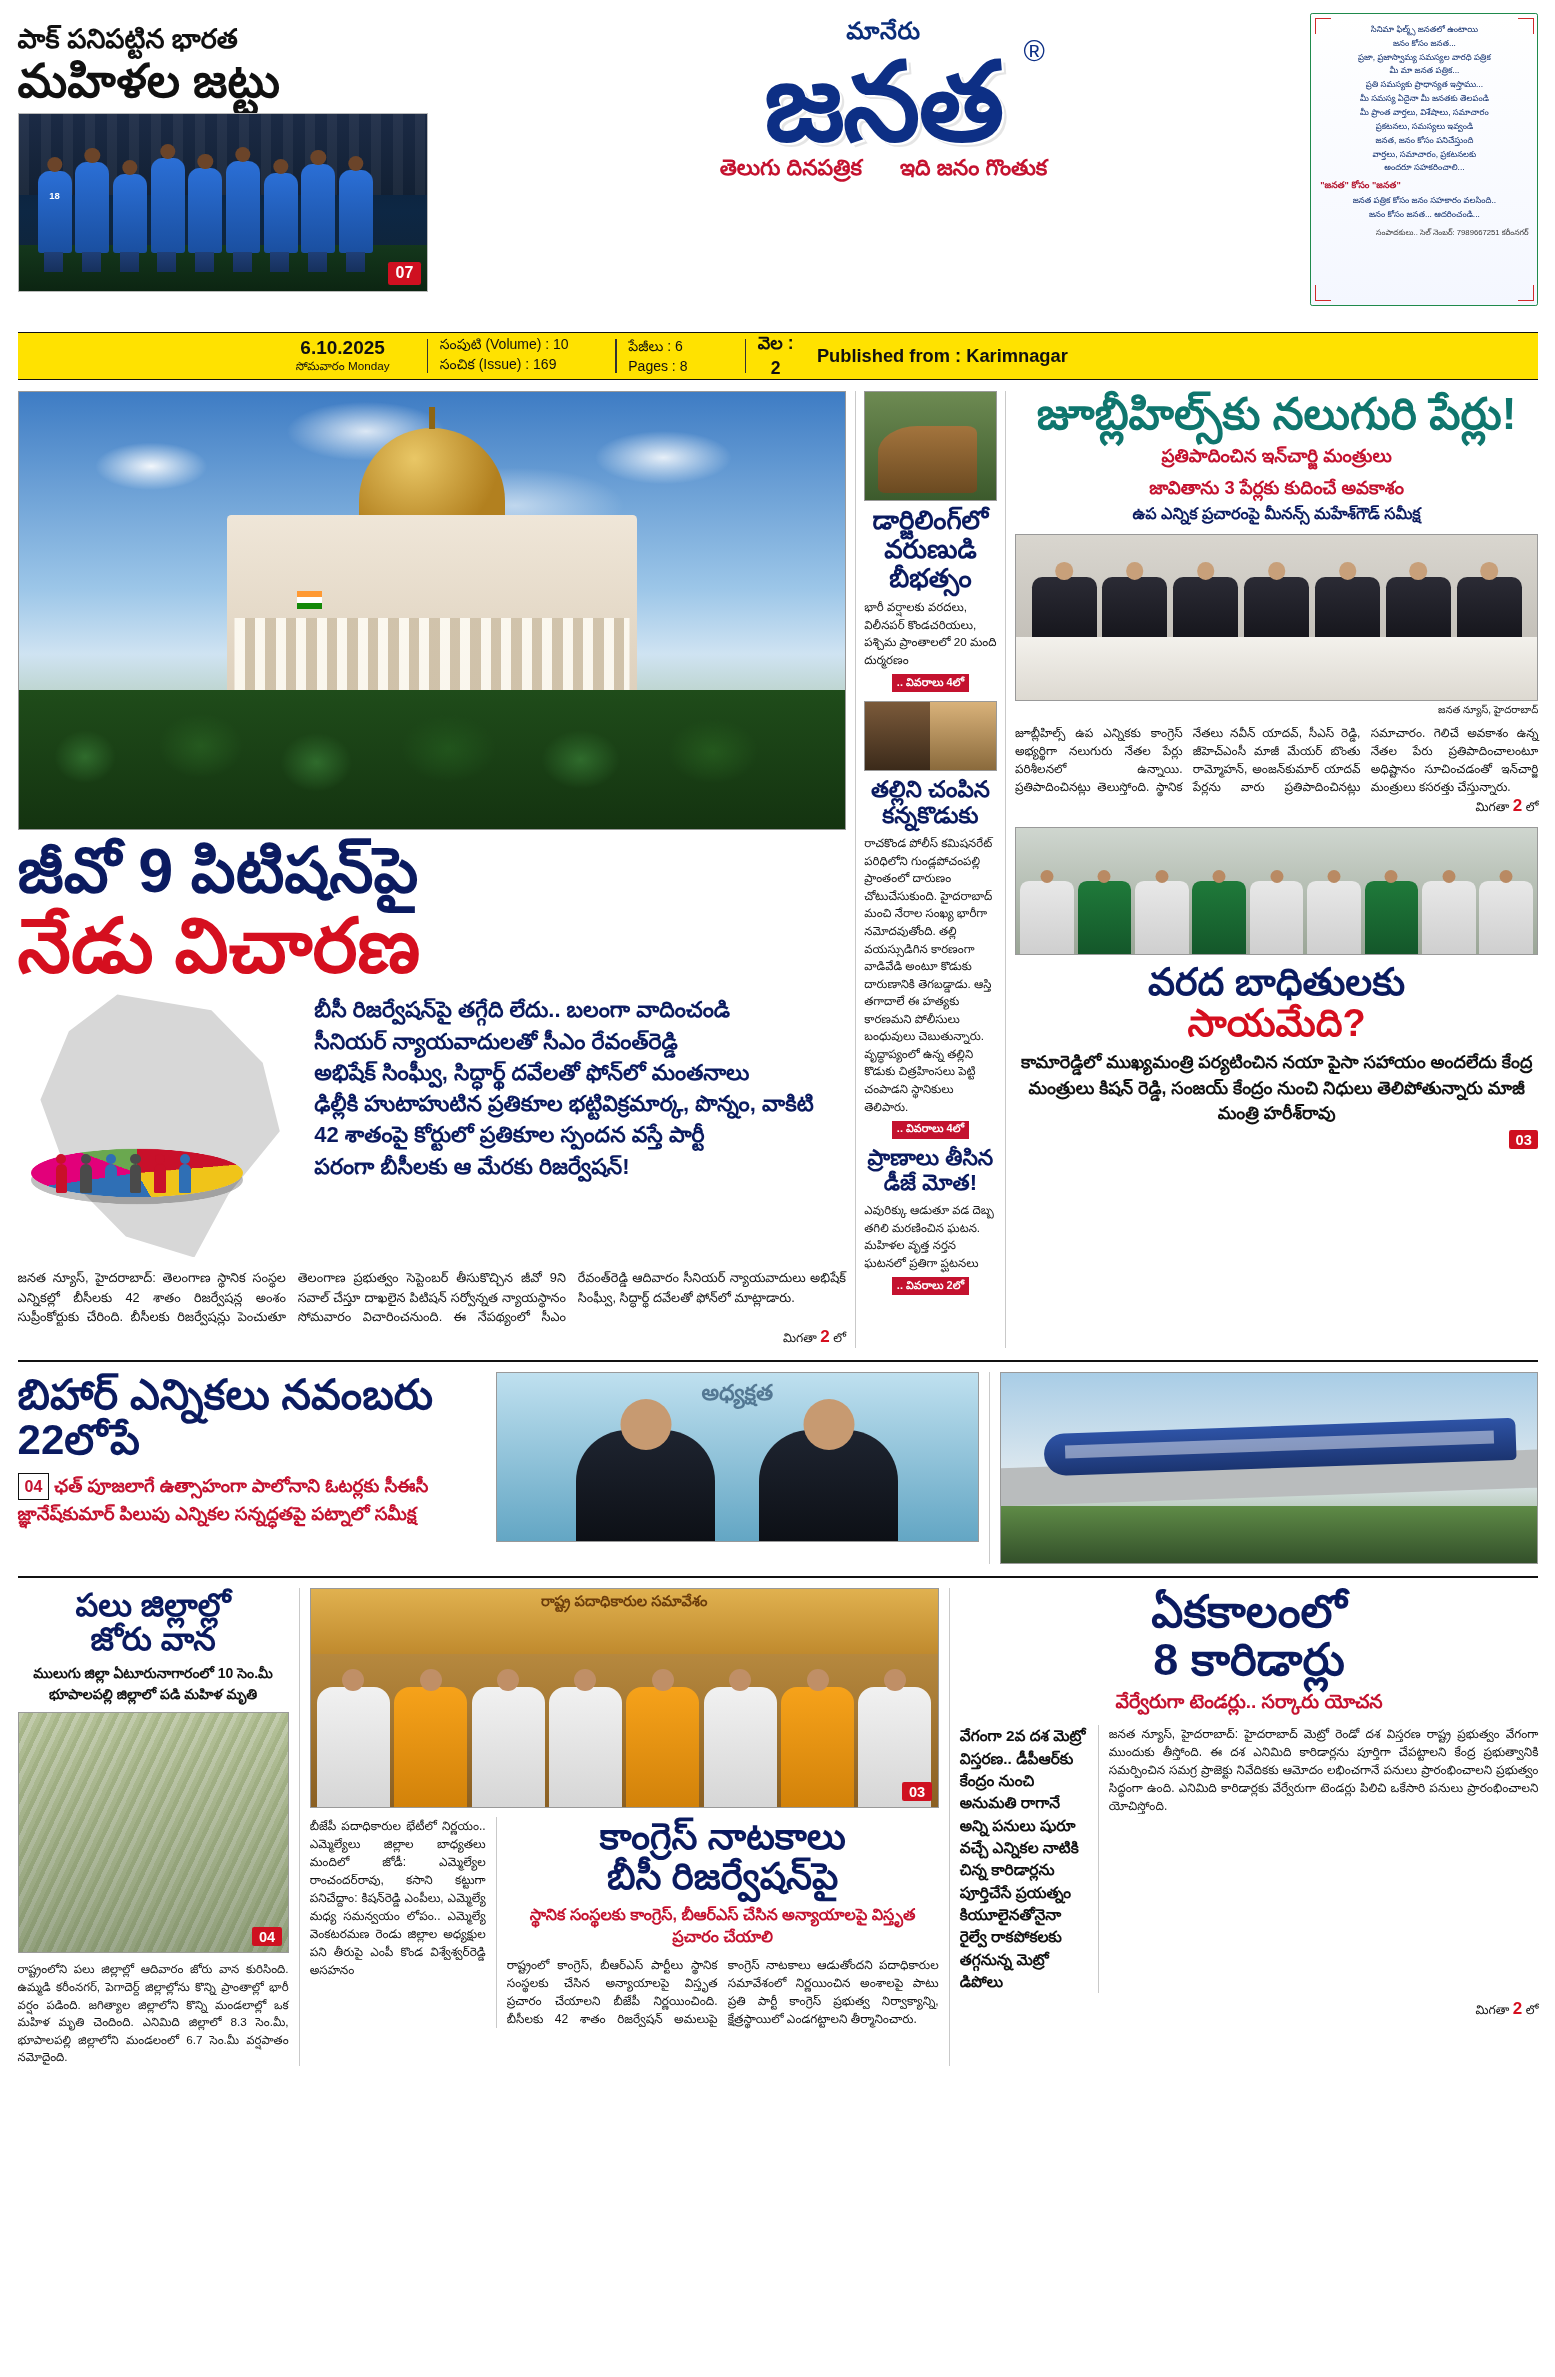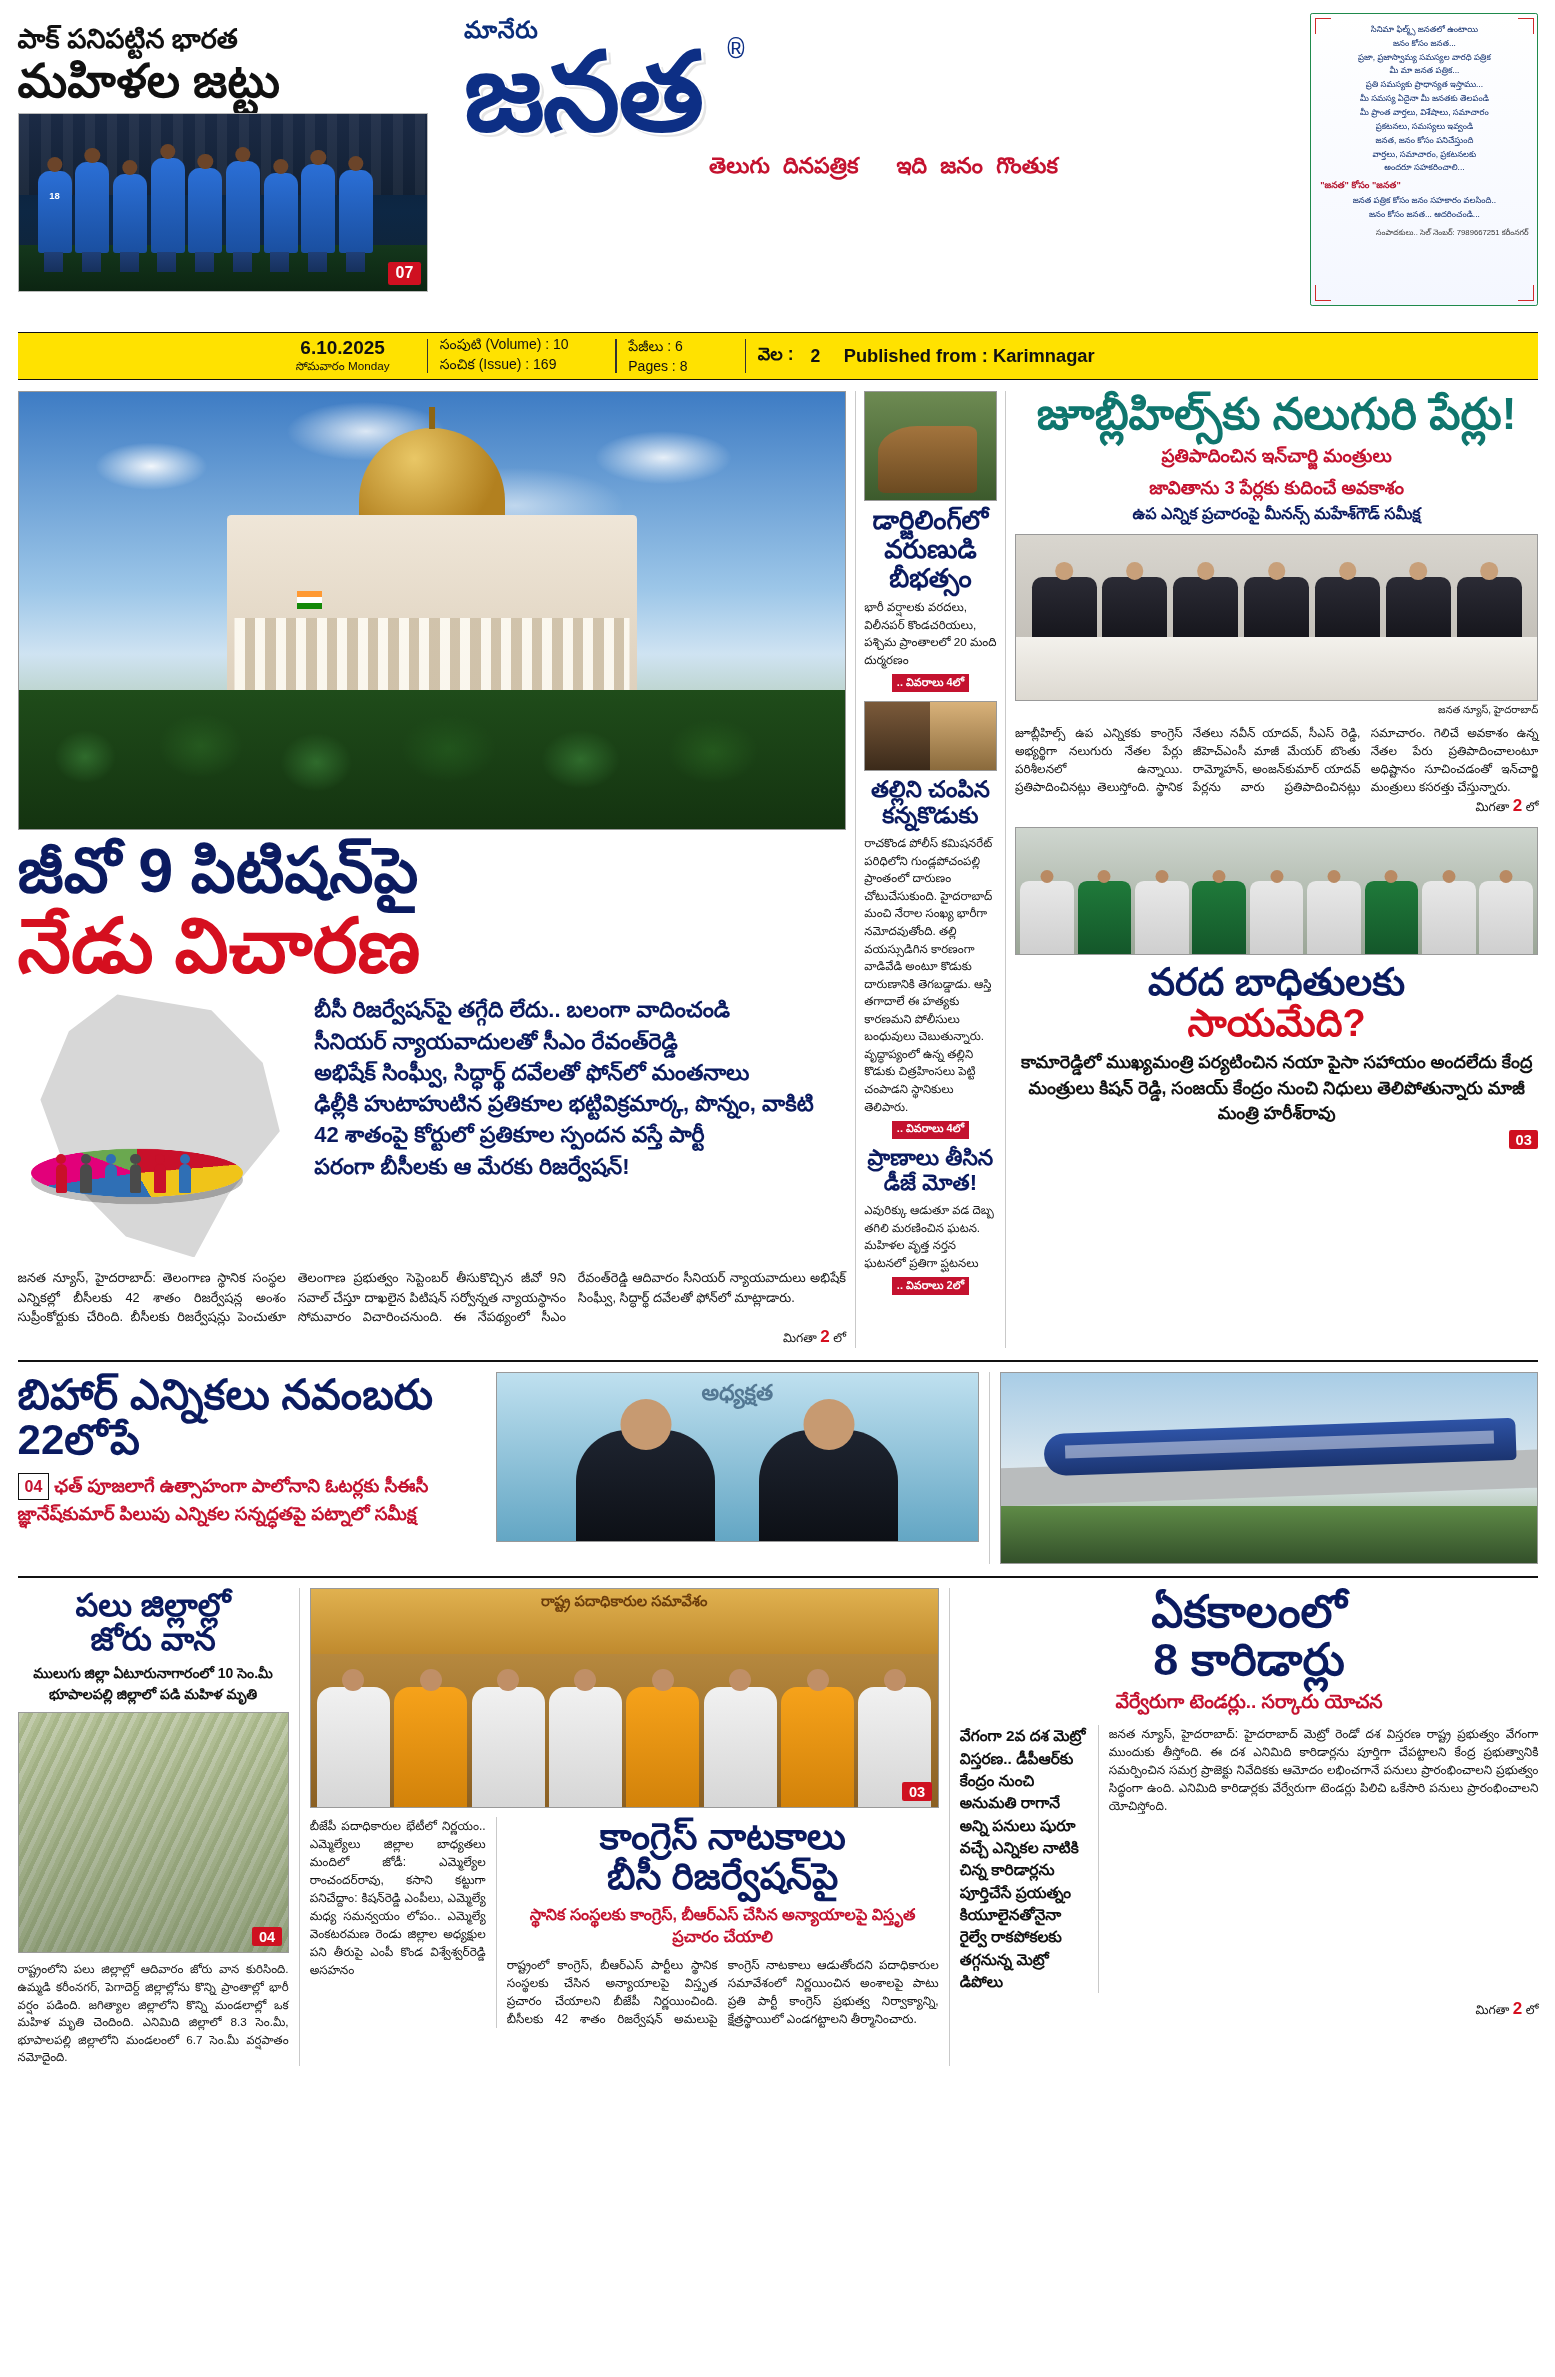--- a/index.html
+++ b/index.html
@@ -24,21 +24,21 @@
   .players { position: absolute; left: 19px; right: 13px; bottom: 38px; height: 110px; display: flex; align-items: flex-end; gap: 3.7px; }
   .pl { width: 34px; background: linear-gradient(#2b6fd6,#1a4fa0); border-radius: 11.7px 11.7px 2.9px 2.9px; position: relative; }
   .pl::before { content: ""; position: absolute; top: -14px; left: 50%; transform: translateX(-50%);
     width: 15.4px; height: 15.4px; border-radius: 50%; background: #6b4429; }
   .pl::after { content: ""; position: absolute; bottom: -19px; left: 6.6px; width: 19px; height: 20px;
     background: linear-gradient(#1f3f77,#16305c); }
   .num { position: absolute; top: 19px; left: 50%; transform: translateX(-50%); color: #fff; font-size: 9.5px; font-weight: bold; }
   .pagebadge { position: absolute; right: 5.9px; bottom: 5.9px; background: #cf1020; color: #fff; font-size: 16px;
     font-weight: bold; padding: 2.2px 7.3px; border-radius: 2.2px; }
 
-  .mh-center { flex: 1; text-align: left; padding-top: 4.4px; position: relative; font-family: Liberation Mono, monospace; }
+  .mh-center { flex: 1; text-align: center; padding-top: 4.4px; position: relative; }
   .logo-wrap { position: relative; display: inline-block; }
   .logo-top { font-size: 24px; color: #0b2e7a; font-weight: bold; letter-spacing: 0.7px; }
   .logo-main { font-size: 110px; line-height: 0.92; font-weight: bold; color: #0d2f85;
     text-shadow: 2.2px 2.2px 0 #fff, 4.4px 4.4px 0 rgba(0,0,0,.1); letter-spacing: -1.5px; }
   .reg { position: absolute; right: -42px; top: 17.6px; font-size: 29px; color: #0d2f85; }
   .logo-strap { margin-top: 2.9px; display: flex; justify-content: center; gap: 38px; }
   .logo-strap span { font-size: 22px; font-weight: bold; color: #c4122f; }
 
   .mh-right { width: 228px; border: 1.5px solid #1f8a4c; border-radius: 2.2px; padding: 8.8px 8.8px 5.9px 8.8px;
     background: linear-gradient(#ffffff,#f4f7ff); height: 293px; position: relative; overflow: hidden; }
@@ -283,21 +283,21 @@
     <div class="seg" style="width:187px">
       <div>సంపుటి (Volume) : 10</div>
       <div>సంచిక (Issue) : 169</div>
     </div>
     <div class="vline"></div>
     <div class="seg" style="width:128px">
       <div>పేజీలు : 6</div>
       <div>Pages : 8</div>
     </div>
     <div class="vline"></div>
-    <div class="seg" style="flex-direction:row;gap:17px;align-items:center">
+    <div class="seg" style="flex-direction:column;gap:0;align-items:center">
       <span class="price">వెల :</span>
       <span class="price">2</span>
     </div>
     <div class="seg" style="flex-direction:row;align-items:center">
       <span class="pub">Published from : Karimnagar</span>
     </div>
   </div>
 
   <div class="grid-top">
 

